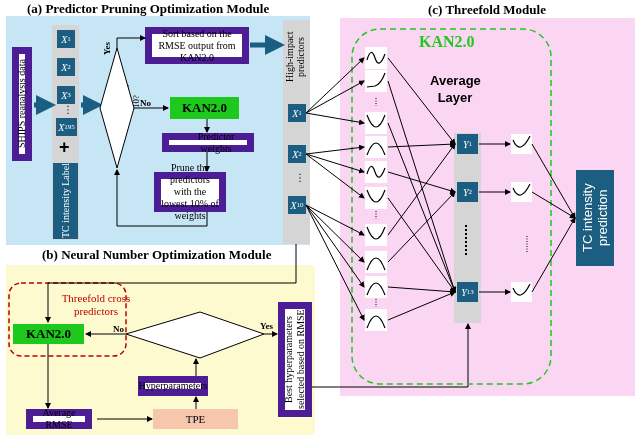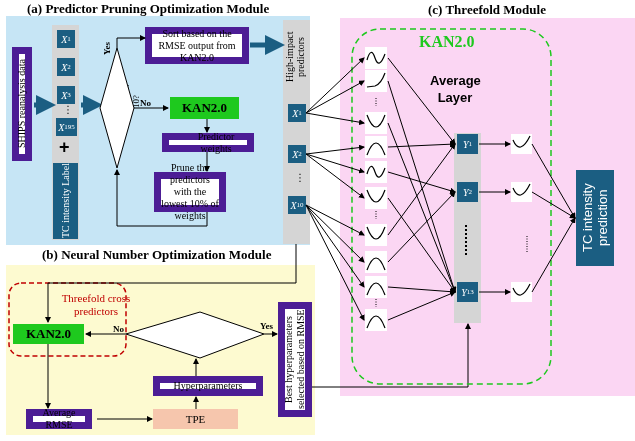--- a/index.html
+++ b/index.html
@@ -75,21 +75,21 @@
 <div class="abs xbox" style="left:288px;top:196px;width:18px;height:18px;">
     <span>X</span>
     <sub>10</sub>
   </div>
 
 <div class="abs" style="left:61px;top:292px;font-size:11px;color:#c00000;text-align:center;width:70px;line-height:13px;">Threefold cross predictors</div>
 <div class="abs kan" style="left:13px;top:324px;width:71px;height:20px;">KAN2.0</div>
 <div class="abs small" style="left:113px;top:324px;">No</div>
 <div class="abs" style="left:160px;top:320px;width:80px;font-size:10px;text-align:center;line-height:12px;">Number of optimizations &gt;50?</div>
 <div class="abs small" style="left:260px;top:321px;">Yes</div>
-<div class="abs wbox" style="left:153px;top:376px;width:110px;height:20px;">Hyperparameters</div>
+<div class="abs wbox" style="left:138px;top:376px;width:70px;height:20px;">Hyperparameters</div>
 <div class="abs wbox" style="left:14px;top:409px;width:66px;height:20px;margin-left:12px;">Average RMSE</div>
 <div class="abs" style="left:153px;top:409px;width:85px;height:20px;background:#f6c6ad;font-size:11px;display:flex;align-items:center;justify-content:center;">TPE</div>
 <div class="abs wbox vert" style="left:278px;top:302px;width:34px;height:115px;line-height:12px;">Best hyperparameters selected based on RMSE</div>
 
 <div class="abs" style="left:419px;top:33px;font-weight:bold;font-size:16px;color:#1ec91e;">KAN2.0</div>
 <div class="abs" style="left:430px;top:72px;width:50px;font-family:'Liberation Sans',sans-serif;font-weight:bold;font-size:13px;text-align:center;line-height:17px;">Average Layer</div>
 
 <div class="abs greycol" style="left:454px;top:133px;width:27px;height:190px;"></div>
 <div class="abs xbox" style="left:457px;top:134px;width:21px;height:20px;">
     <span>Y</span>

